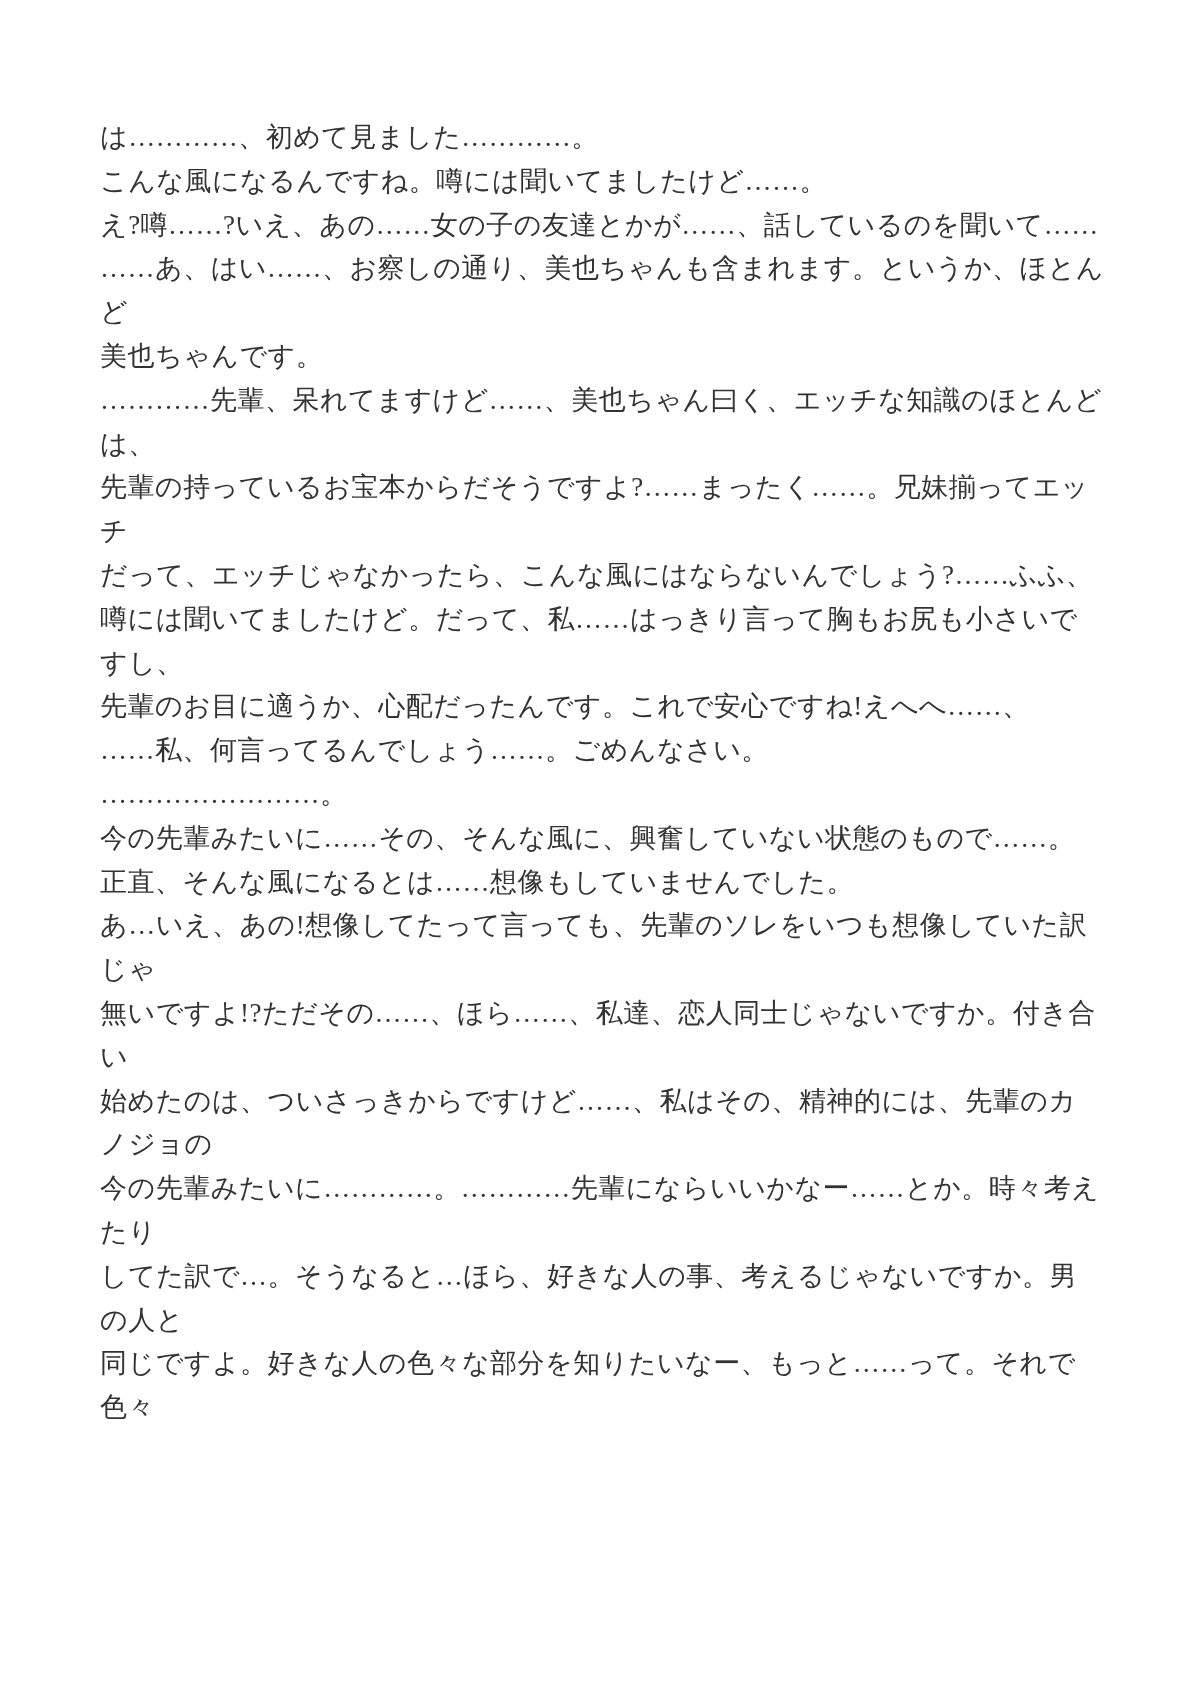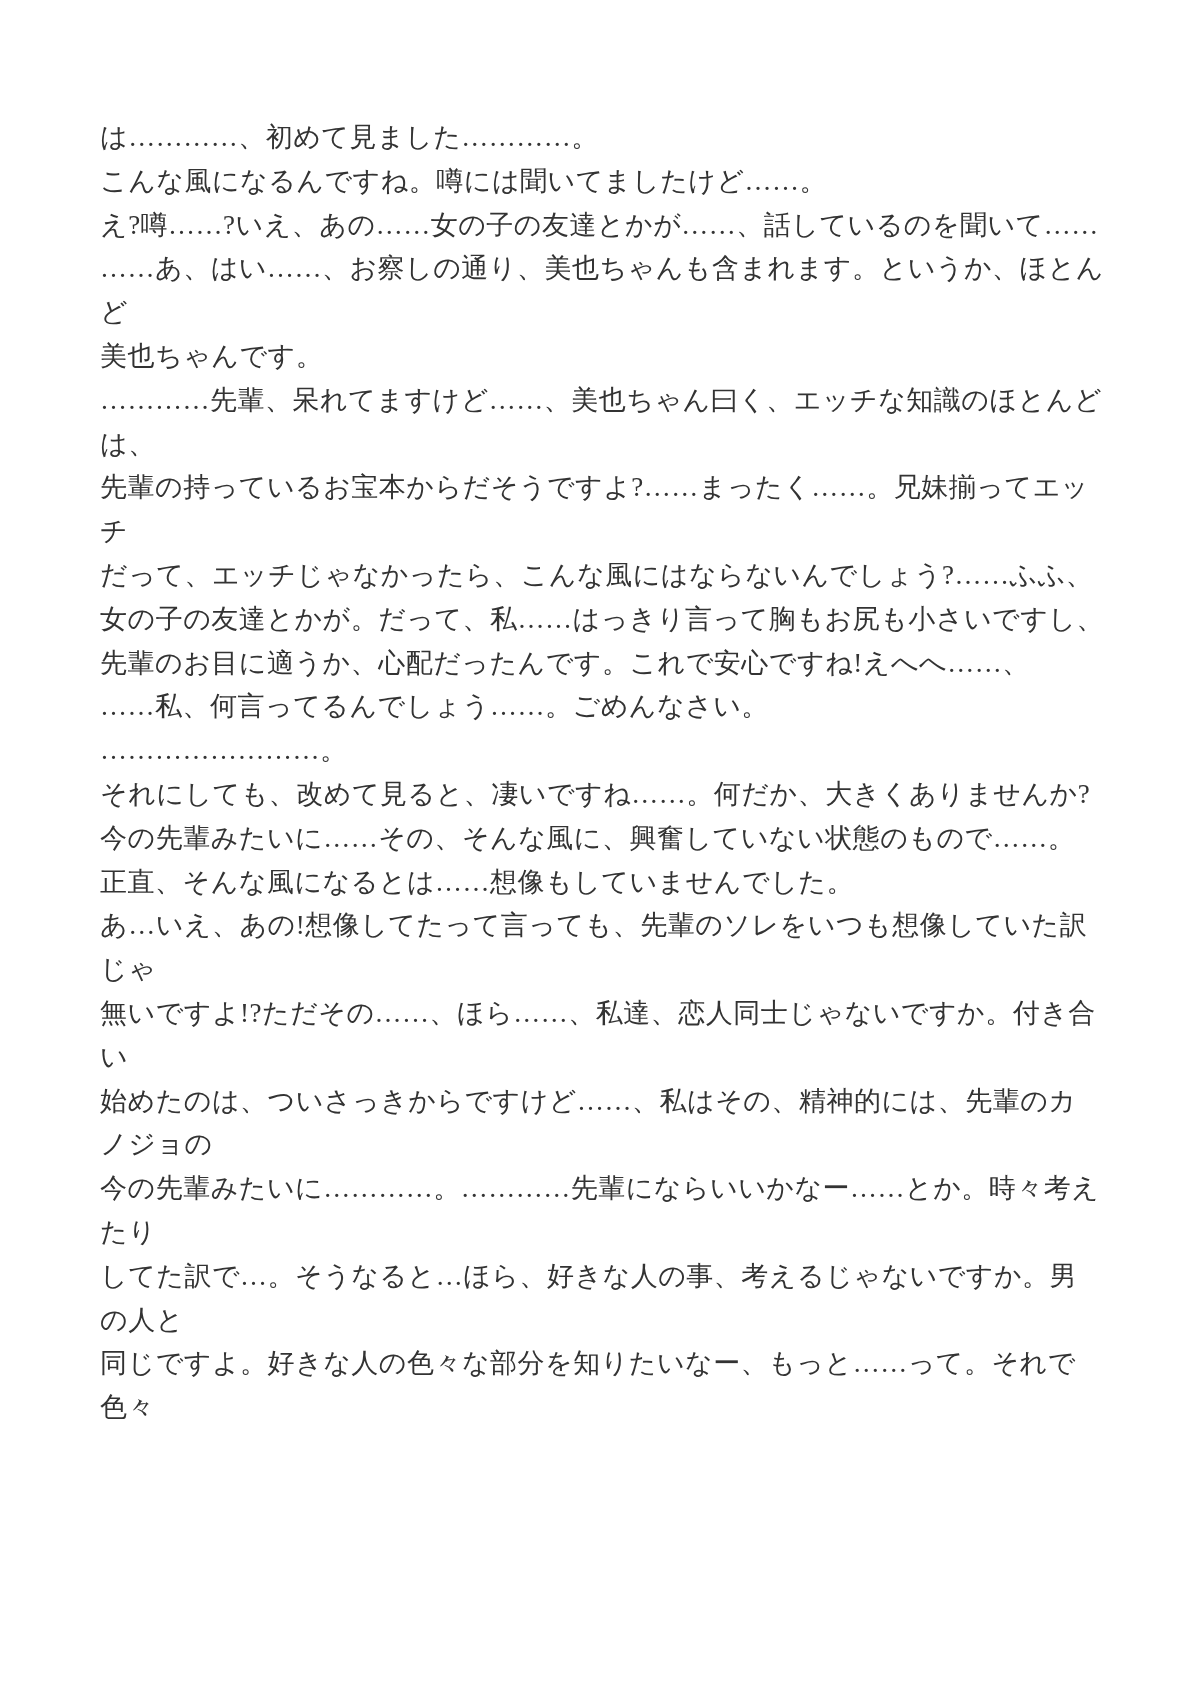--- a/index.html
+++ b/index.html
@@ -39,25 +39,24 @@
 <div class="page">
   <div class="text-block">
     <div class="line">は…………、初めて見ました…………。</div>
     <div class="line">こんな風になるんですね。噂には聞いてましたけど……。</div>
     <div class="line">え?噂……?いえ、あの……女の子の友達とかが……、話しているのを聞いて……</div>
     <div class="line">……あ、はい……、お察しの通り、美也ちゃんも含まれます。というか、ほとんど</div>
     <div class="line">美也ちゃんです。</div>
     <div class="line">…………先輩、呆れてますけど……、美也ちゃん曰く、エッチな知識のほとんどは、</div>
     <div class="line">先輩の持っているお宝本からだそうですよ?……まったく……。兄妹揃ってエッチ</div>
     <div class="line">だって、エッチじゃなかったら、こんな風にはならないんでしょう?……ふふ、</div>
-    <div class="line">女の子の友達とかが。だって、私……はっきり言って胸もお尻も小さいですし、</div>
+    <div class="line">噂には聞いてましたけど。だって、私……はっきり言って胸もお尻も小さいですし、</div>
     <div class="line">先輩のお目に適うか、心配だったんです。これで安心ですね!えへへ……、</div>
     <div class="line">……私、何言ってるんでしょう……。ごめんなさい。</div>
     <div class="line">……………………。</div>
-    <div class="line">それにしても、改めて見ると、凄いですね……。何だか、大きくありませんか?</div>
     <div class="line">今の先輩みたいに……その、そんな風に、興奮していない状態のもので……。</div>
     <div class="line">正直、そんな風になるとは……想像もしていませんでした。</div>
     <div class="line">あ…いえ、あの!想像してたって言っても、先輩のソレをいつも想像していた訳じゃ</div>
     <div class="line">無いですよ!?ただその……、ほら……、私達、恋人同士じゃないですか。付き合い</div>
     <div class="line">始めたのは、ついさっきからですけど……、私はその、精神的には、先輩のカノジョの</div>
     <div class="line">今の先輩みたいに…………。…………先輩にならいいかなー……とか。時々考えたり</div>
     <div class="line">してた訳で…。そうなると…ほら、好きな人の事、考えるじゃないですか。男の人と</div>
     <div class="line">同じですよ。好きな人の色々な部分を知りたいなー、もっと……って。それで色々</div>
 
   </div>

